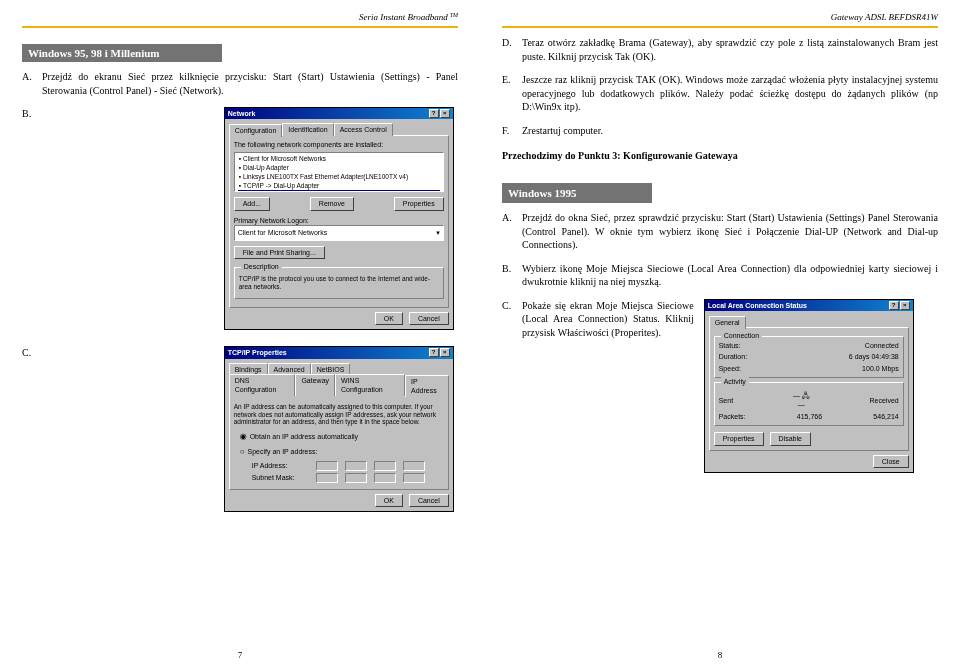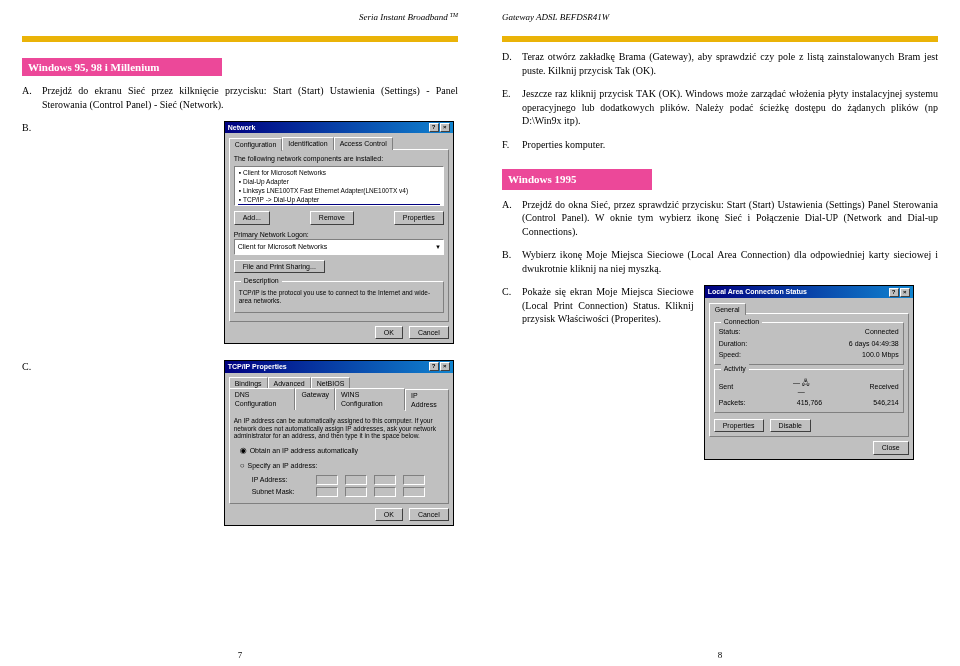--- a/index.html
+++ b/index.html
@@ -17,31 +17,31 @@
     top: 0;
     width: 480px;
     height: 666px;
     padding: 12px 22px 24px 22px;
   }
   .page-left { left: 0; }
   .page-right { left: 480px; }
   .header-row {
     display: flex;
     justify-content: space-between;
-    border-bottom: 6px solid #eab308;
-    padding-bottom: 14px;
+    border-bottom: 2px solid #eab308;
+    padding-bottom: 4px;
     margin-bottom: 8px;
     font-style: italic;
     font-size: 9px;
   }
   .header-left { display:flex; }
   .header-left .trailing-tm { font-size: 6px; font-style: italic; margin-left: 2px; }
   .header-right-model { font-style: italic; text-align: right; }
   .section-bar {
-    background: #ec4899;
+    background: #737373;
     color: #fff;
     font-weight: bold;
     font-size: 11px;
     padding: 3px 6px;
     margin: 8px 0 8px 0;
     display: inline-block;
     min-width: 200px;
   }
   .body-text { font-size: 10px; line-height: 1.35; }
   .ol-item {
@@ -292,55 +292,56 @@
           </div>
         </div>
       </div>
     </div>
   </div>
 
   <div class="page-num">7</div>
 </div>
 
 <div class="page page-right">
-  <div class="header-row" style="justify-content:flex-start;font-family:Liberation Serif, serif;">
+  <div class="header-row" style="justify-content:flex-end;font-family:Liberation Serif, serif;">
     <span class="header-right-model">Gateway ADSL BEFDSR41W</span>
   </div>
 
   <div class="body-text">
     <div class="ol-item">
       <div class="marker">D.</div>
       <div class="txt">Teraz otwórz zakładkę Brama (Gateway), aby sprawdzić czy pole z listą zainstalowanych Bram jest puste. Kilknij przycisk Tak (OK).</div>
     </div>
     <div class="ol-item">
       <div class="marker">E.</div>
       <div class="txt">Jeszcze raz kliknij przycisk TAK (OK). Windows może zarządać włożenia płyty instalacyjnej systemu operacyjnego lub dodatkowych plików. Należy podać ścieżkę dostępu do żądanych plików (np D:\Win9x itp).</div>
     </div>
     <div class="ol-item">
       <div class="marker">F.</div>
-      <div class="txt">Properties komputer.</div>
-    </div>
-
+      <div class="txt">Zrestartuj computer.</div>
+    </div>
+
+    <div class="bold-center">Przechodzimy do Punktu 3: Konfigurowanie Gatewaya</div>
 
     <div class="section-bar" style="min-width:150px;">Windows 1995</div>
 
     <div class="ol-item">
       <div class="marker">A.</div>
       <div class="txt">Przejdź do okna Sieć, przez sprawdzić przycisku: Start (Start) Ustawienia (Settings) Panel Sterowania (Control Panel). W oknie tym wybierz ikonę Sieć i Połączenie Dial-UP (Network and Dial-up Connections).</div>
     </div>
     <div class="ol-item">
       <div class="marker">B.</div>
       <div class="txt">Wybierz ikonę Moje Miejsca Sieciowe (Local Area Connection) dla odpowiedniej karty sieciowej i dwukrotnie kliknij na niej myszką.</div>
     </div>
 
     <div class="two-col">
       <div class="col-text">
         <div class="ol-item" style="margin-bottom:0;">
           <div class="marker">C.</div>
-          <div class="txt">Pokaże się ekran Moje Miejsca Sieciowe (Local Print Connection) Status. Kliknij przysisk Właściwości (Properites).</div>
+          <div class="txt">Pokaże się ekran Moje Miejsca Sieciowe (Local Area Connection) Status. Kliknij przysisk Właściwości (Properites).</div>
         </div>
       </div>
       <div class="col-img">
 
         <div class="win" style="width:210px;">
           <div class="titlebar">
             <span>Local Area Connection Status</span>
             <span class="tb-buttons">
               <span class="tb-btn">?</span>
               <span class="tb-btn">×</span>

